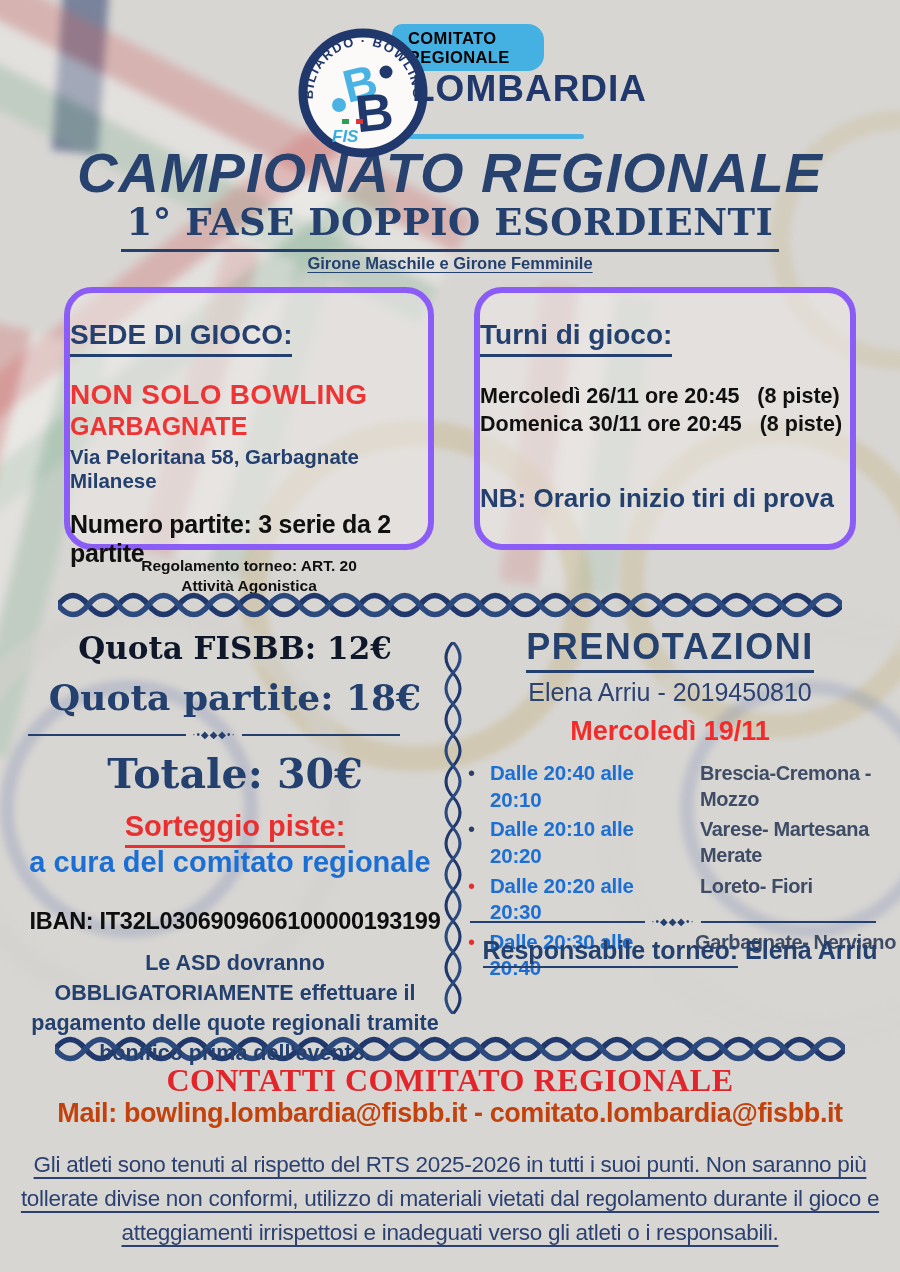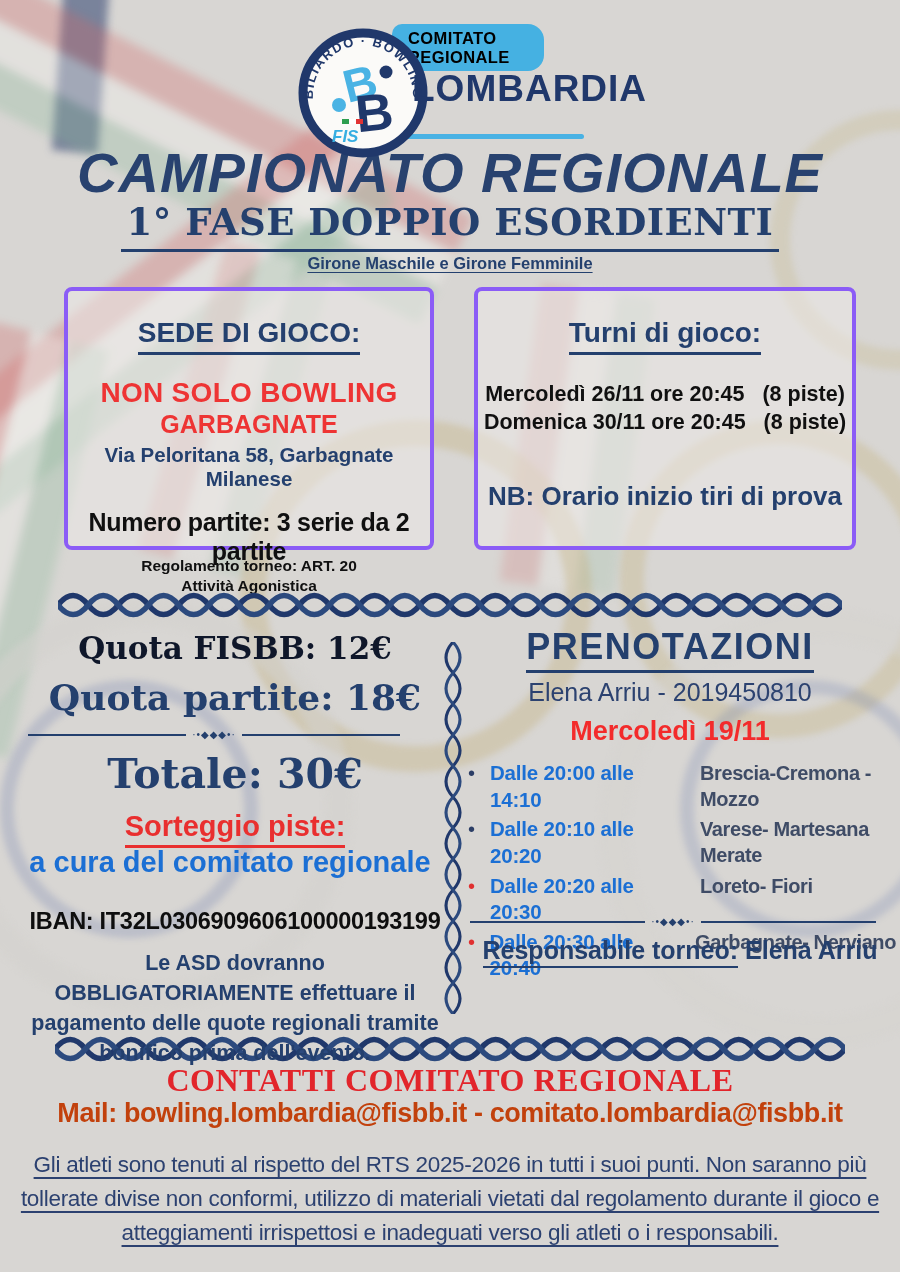--- a/index.html
+++ b/index.html
@@ -27,22 +27,22 @@
   .title-script{left:20px;top:140px;width:860px;text-align:center;
       font-family:Liberation Sans, sans-serif;font-style:italic;font-weight:bold;
       font-size:56px;color:#28426f;letter-spacing:1px;}
   .subtitle-wrap{left:20px;top:200px;width:860px;text-align:center;}
   .subtitle{display:inline-block;font-family:"DejaVu Serif",serif;font-weight:bold;font-size:37px;
       color:#24406e;border-bottom:3.5px solid #24406e;padding:0 6px 5px 6px;letter-spacing:.5px;}
   .tagline{left:20px;top:254px;width:860px;text-align:center;font-size:16.5px;font-weight:bold;
       color:#24406e;text-decoration:underline;text-underline-offset:3px;}
 
   
-  .box{border:4px solid #8b5cf6;border-radius:8px;background:rgba(236,234,231,.55);
-       box-sizing:border-box;text-align:center;}
+  .box{border:6px solid #8b5cf6;border-radius:28px;background:rgba(236,234,231,.55);
+       box-sizing:border-box;text-align:left;}
   .box-left{left:64px;top:287px;width:370px;height:263px;}
   .box-right{left:474px;top:287px;width:382px;height:263px;}
   .box-h{display:inline-block;margin-top:26px;font-size:28px;font-weight:bold;color:#24406e;
          border-bottom:3px solid #24406e;padding-bottom:3px;}
   .venue1{margin-top:22px;font-size:28px;font-weight:bold;color:#ee3434;letter-spacing:.3px;}
   .venue2{margin-top:1px;font-size:25px;font-weight:bold;color:#ee3434;}
   .venue-addr{margin-top:4px;font-size:20.5px;font-weight:bold;color:#24406e;}
   .venue-match{margin-top:17px;font-size:25px;font-weight:bold;color:#101010;letter-spacing:-.3px;}
   .rounds{margin-top:26px;font-size:21.5px;font-weight:bold;color:#101010;line-height:1.3;}
   .rounds-note{margin-top:44px;font-size:26px;font-weight:bold;color:#24406e;}
@@ -205,21 +205,21 @@
 
   <div class="abs pren-wrap">
     <span class="pren">PRENOTAZIONI</span>
   </div>
   <div class="abs contact">Elena Arriu - 2019450810</div>
   <div class="abs book-date">Mercoledì 19/11</div>
 
   <div class="abs slots">
     <div class="slot b-navy">
       <span class="bullet">•</span>
-      <span class="time">Dalle 20:00 alle 14:10</span>
+      <span class="time">Dalle 20:40 alle 20:10</span>
       <span class="teams">Brescia-Cremona - Mozzo</span>
     </div>
     <div class="slot b-navy">
       <span class="bullet">•</span>
       <span class="time">Dalle 20:10 alle 20:20</span>
       <span class="teams">Varese- Martesana Merate</span>
     </div>
     <div class="slot b-red nowrap">
       <span class="bullet">•</span>
       <span class="time">Dalle 20:20 alle 20:30</span>

